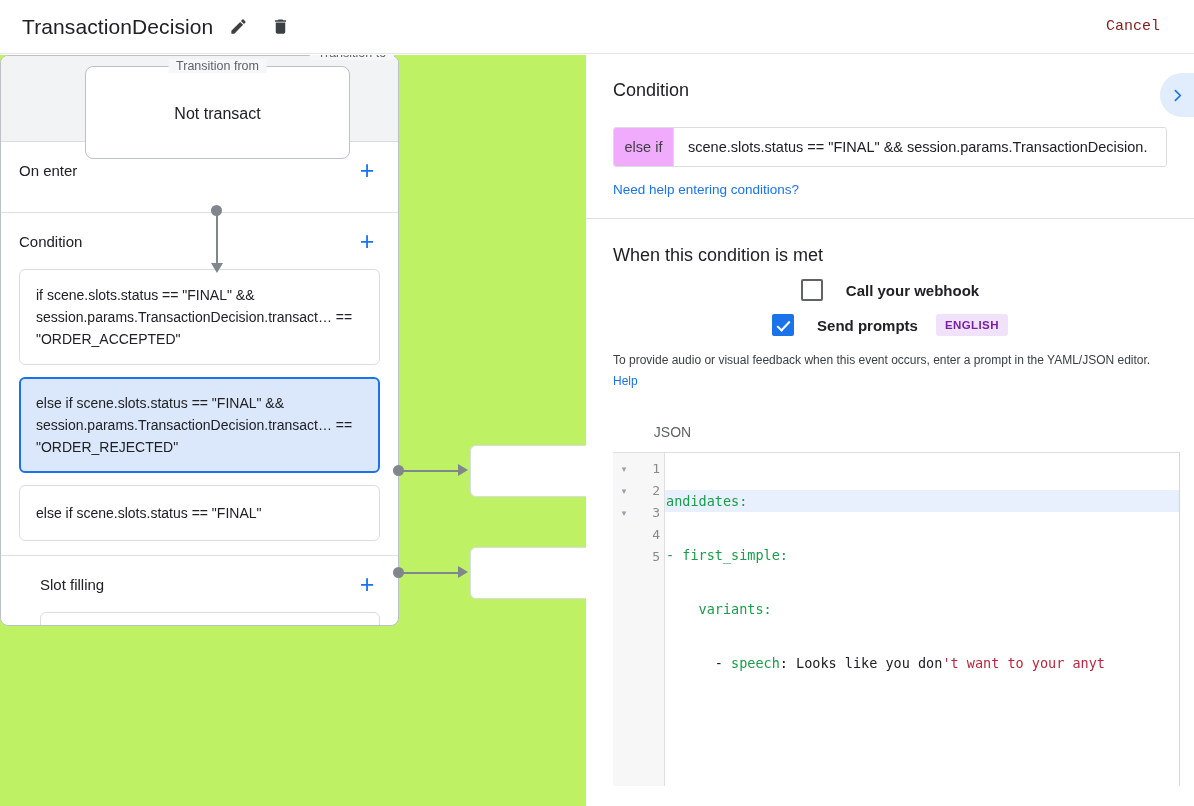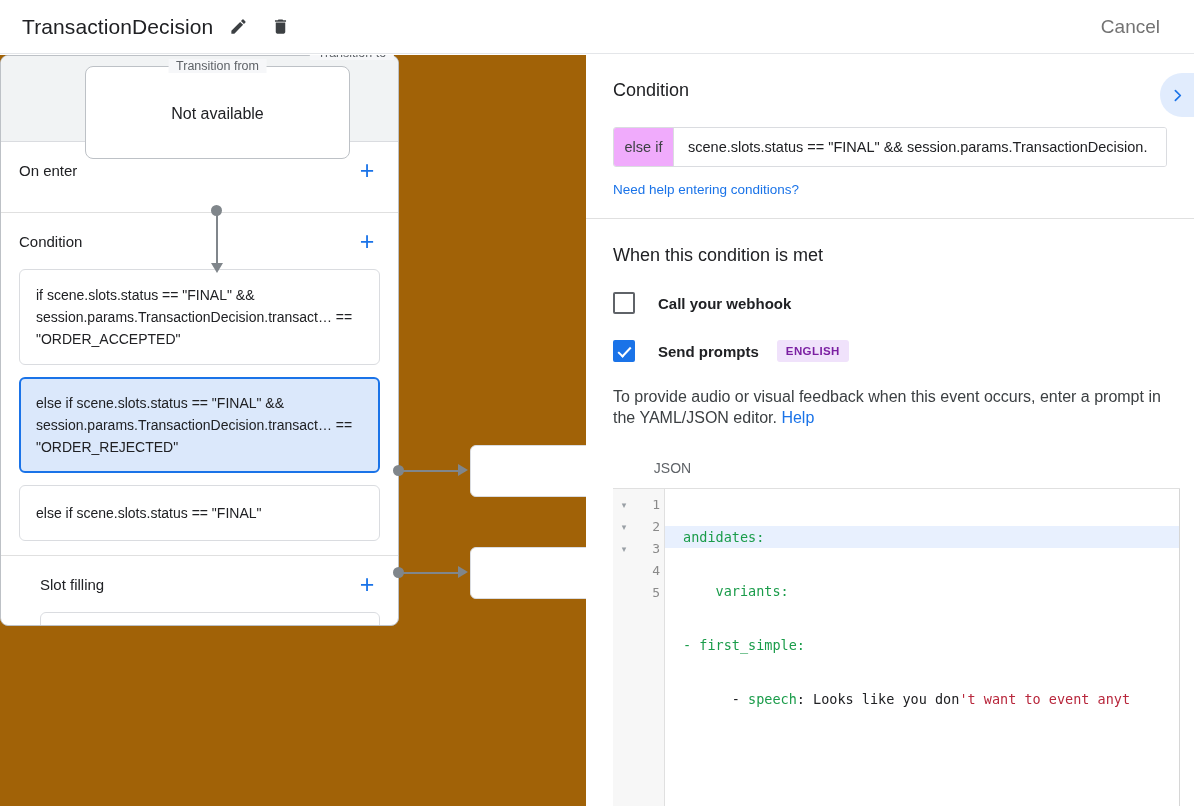--- a/index.html
+++ b/index.html
@@ -33,48 +33,48 @@
     border-radius: 50%;
     cursor: pointer;
   }
   .icon-btn svg { display: block; }
   #topbar-right {
     margin-left: auto;
     display: flex; align-items: center;
     padding-right: 20px;
   }
   #cancel-btn {
-    color: #737373;
-    font-size: 19px;
+    color: #7f1d1d;
+    font-size: 15px;
     font-weight: 500;
     padding: 9px 14px;
     border-radius: 4px;
     cursor: pointer;
     background: none; border: none;
-    font-family: Liberation Sans, sans-serif;
+    font-family: Liberation Mono, monospace;
   }
   #save-btn {
     margin-left: 14px;
     background: #1a73e8;
     color: #fff;
     font-size: 15px;
     font-weight: 500;
     border: none;
     border-radius: 4px;
     padding: 12px 30px;
     cursor: pointer;
     font-family: inherit;
   }
 
   
   #canvas {
     position: absolute;
     left: 0; top: 55px;
     width: 705px; height: 751px;
-    background: #a16207;
+    background: #bef264;
     border-right: 1px solid #dadce0;
     overflow: hidden;
   }
 
   .fieldset-box {
     position: absolute;
     border: 1px solid #bdc1c6;
     border-radius: 8px;
     background: #ffffff;
   }
@@ -270,21 +270,22 @@
     color: #1a73e8;
     text-decoration: none;
     cursor: pointer;
   }
 
   #met-section { padding: 26px 27px 0 27px; }
   #met-heading { font-size: 18px; color: #202124; }
 
   .check-row {
     display: flex; align-items: center;
-    margin-top: 26px;
+    margin-top: 13px;
+    justify-content: center;
   }
   .cbox {
     width: 22px; height: 22px;
     border: 2px solid #5f6368;
     border-radius: 2px;
     background: #fff;
     cursor: pointer;
     flex: 0 0 22px;
   }
   .cbox.checked {
@@ -311,22 +312,22 @@
     margin-left: 18px;
     background: #f0e2fb;
     color: #7b1fa2;
     font-size: 11.5px;
     font-weight: bold;
     letter-spacing: .4px;
     padding: 5px 9px;
     border-radius: 3px;
   }
   #prompt-desc {
-    margin-top: 24px;
-    font-size: 16px;
+    margin-top: 14px;
+    font-size: 12px;
     color: #3c4043;
     line-height: 21px;
     max-width: 558px;
   }
   #prompt-desc a { color: #1a73e8; text-decoration: none; cursor: pointer; }
 
   
   #editor-tabs {
     display: flex;
     margin-top: 22px;
@@ -385,21 +386,21 @@
   }
   #code {
     flex: 1 1 auto;
     padding-top: 5px;
     font-family: "DejaVu Sans Mono", monospace;
     font-size: 13.5px;
     white-space: pre;
     overflow: hidden;
     position: relative;
   }
-  .cline { height: 22px; line-height: 22px; padding-left: 18px; }
+  .cline { height: 22px; line-height: 22px; padding-left: 1px; }
   .cline.active { background: #e8f0fe; }
   .k { color: #1a9c4a; }
   .p { color: #1a9c4a; }
   .s { color: #202124; }
   .str { color: #b8273c; }
   #editor-vscroll {
     position: absolute;
     right: 0; top: 0;
     width: 1px; height: 334px;
     background: #d6d6d6;
@@ -425,21 +426,21 @@
 
   <div id="topbar-right">
     <button id="cancel-btn">Cancel</button>
   </div>
 </div>
 
 <div id="canvas">
 
   <div class="fieldset-box" id="transition-from">
     <span class="fieldset-legend">Transition from</span>
-    <div id="transition-from-value">Not available</div>
+    <div id="transition-from-value">Not transact</div>
   </div>
 
   <div id="connector-dot"></div>
   <div id="connector-line"></div>
   <div id="connector-arrow"></div>
 
   <div id="transition-to">
     <span class="fieldset-legend" style="top:-9px;">Transition to</span>
 
     <div id="transition-to-head">
@@ -535,22 +536,22 @@
       <div id="gutter">
         <div class="lnum">1</div>
         <div class="lnum">2</div>
         <div class="lnum">3</div>
         <div class="lnum">4</div>
         <div class="lnum">5</div>
       </div>
 
       <div id="code">
         <div class="cline active"><span class="k">andidates:</span></div>
+        <div class="cline"><span class="p">- first_simple:</span></div>
         <div class="cline"><span class="p">    variants:</span></div>
-        <div class="cline"><span class="p">- first_simple:</span></div>
-        <div class="cline"><span class="code-line4"><span class="s">      - </span><span class="k">speech</span><span class="s">: </span><span class="s">Looks like you don</span><span class="str">'t want to event anyt</span></span></div>
+        <div class="cline"><span class="code-line4"><span class="s">      - </span><span class="k">speech</span><span class="s">: </span><span class="s">Looks like you don</span><span class="str">'t want to your anyt</span></span></div>
         <div class="cline"><span></span></div>
       </div>
 
       <div id="editor-vscroll"></div>
     </div>
   </div>
 </div>
 
 </body></html>

